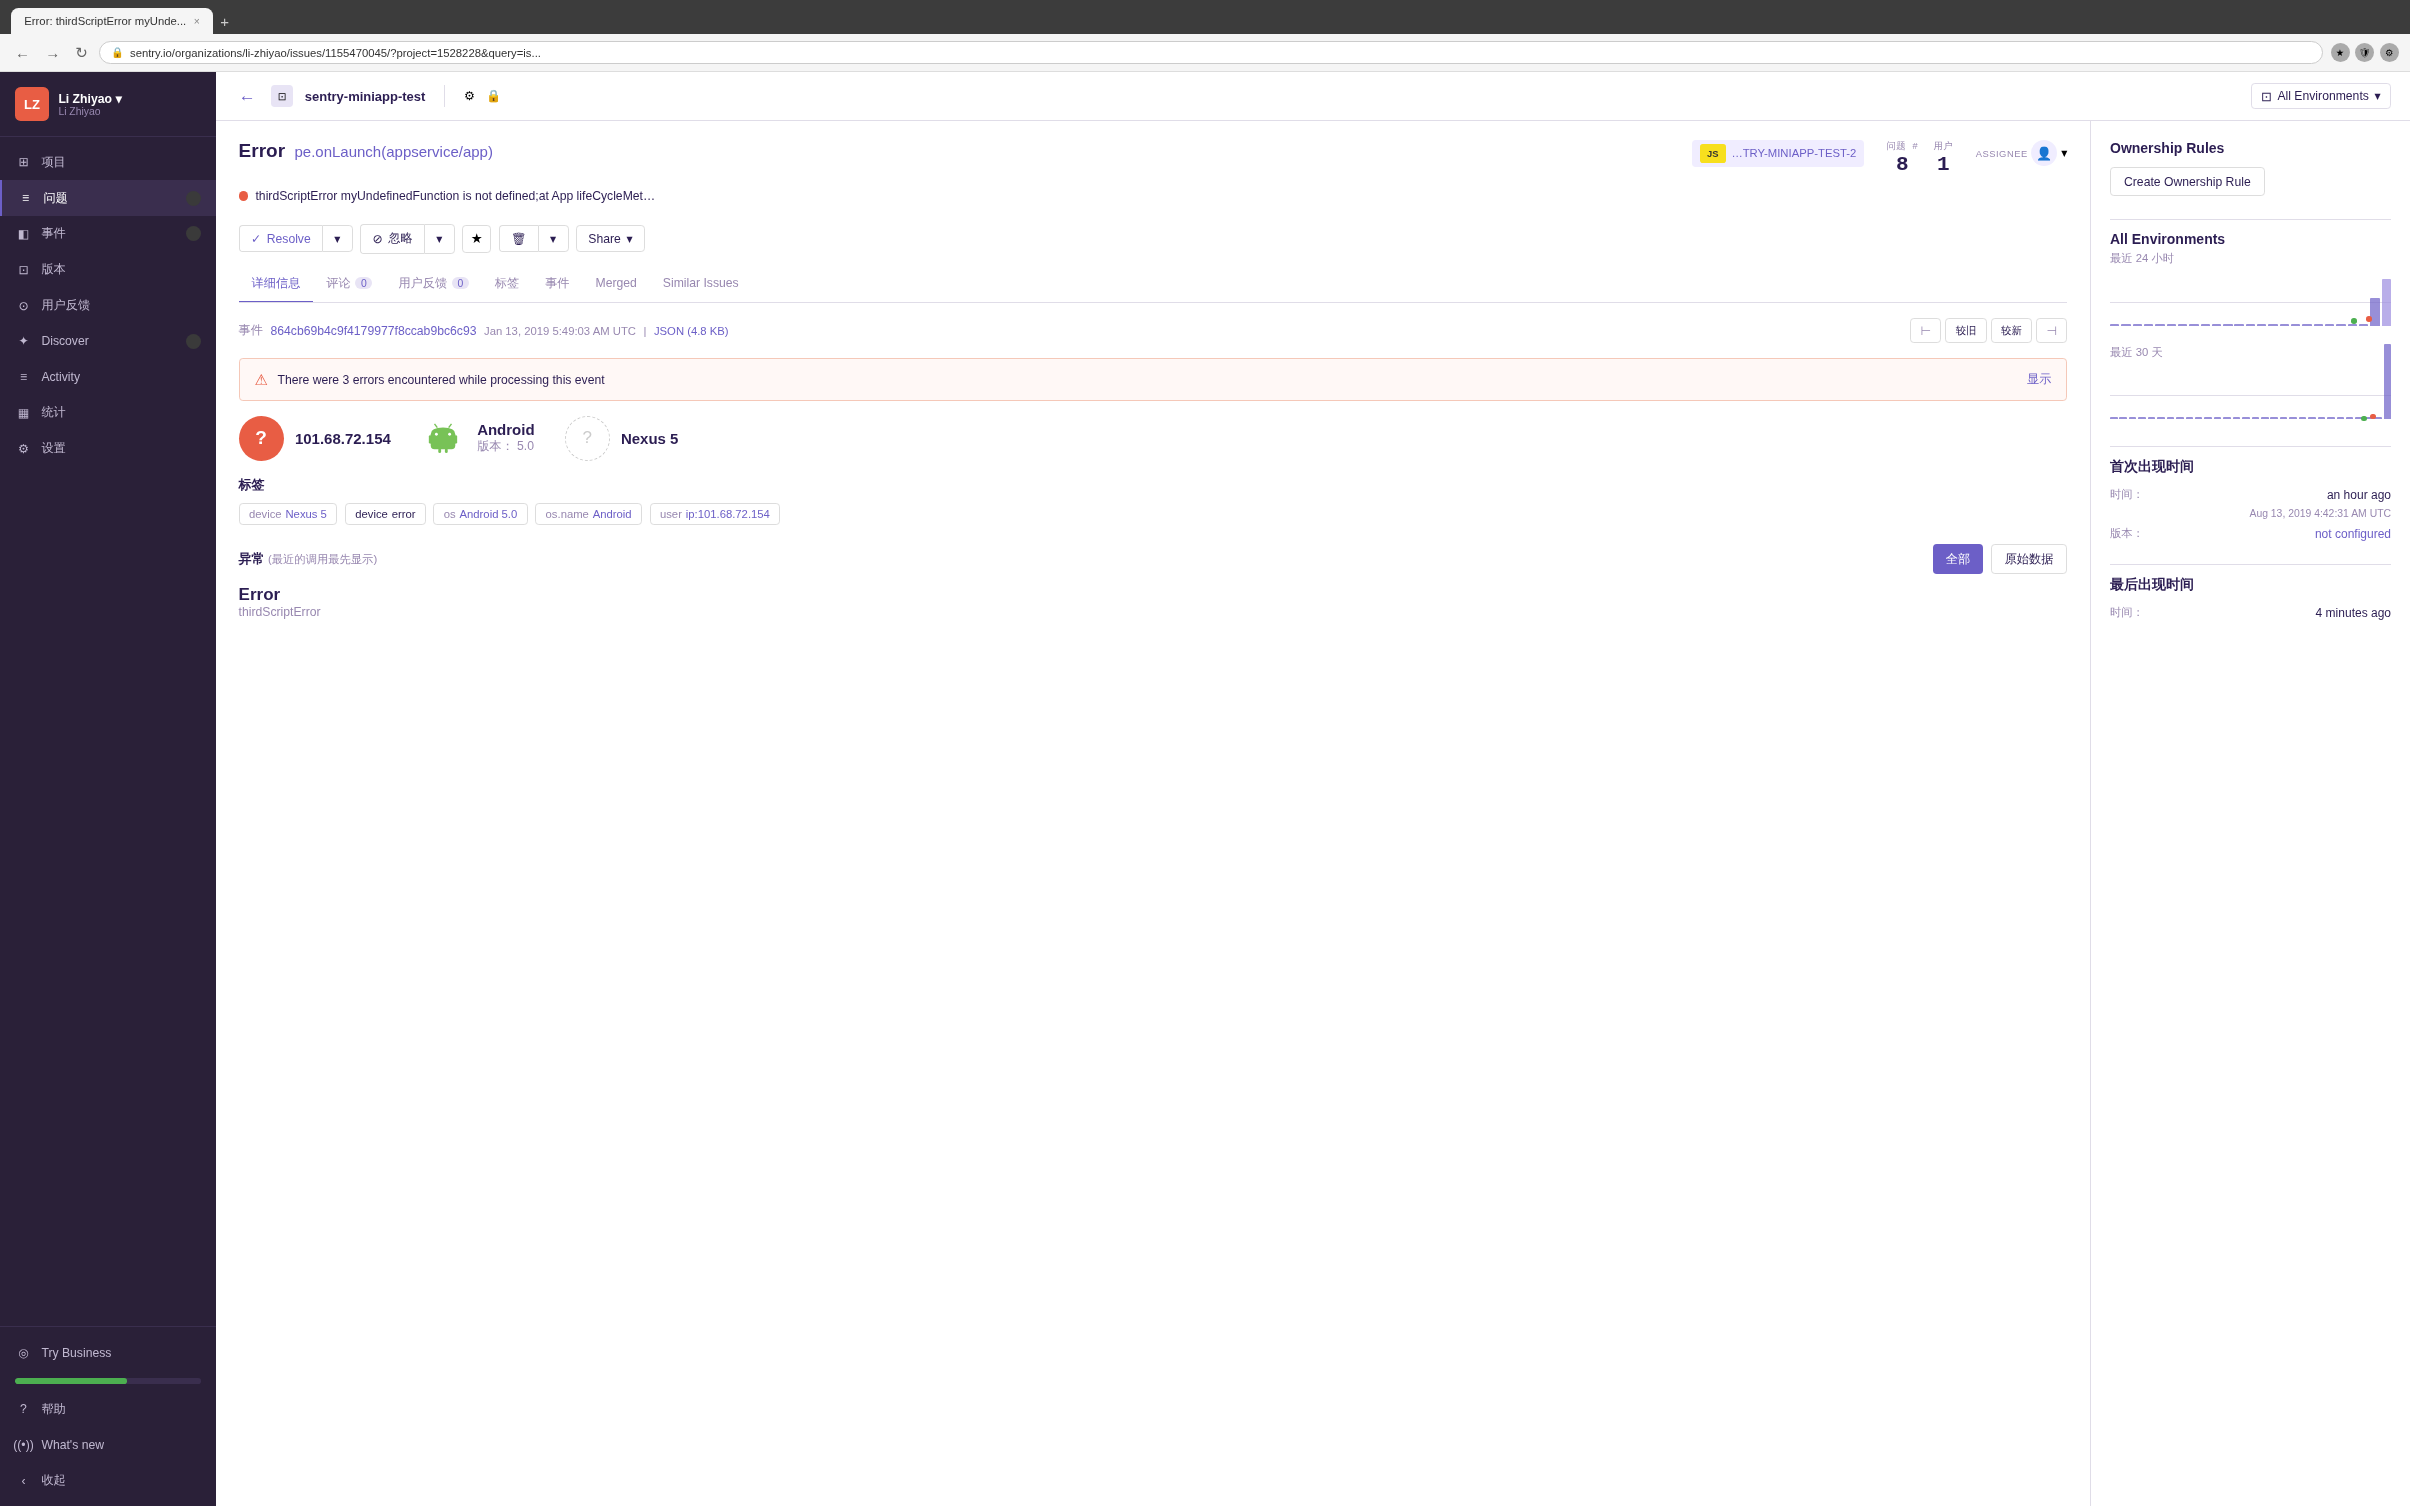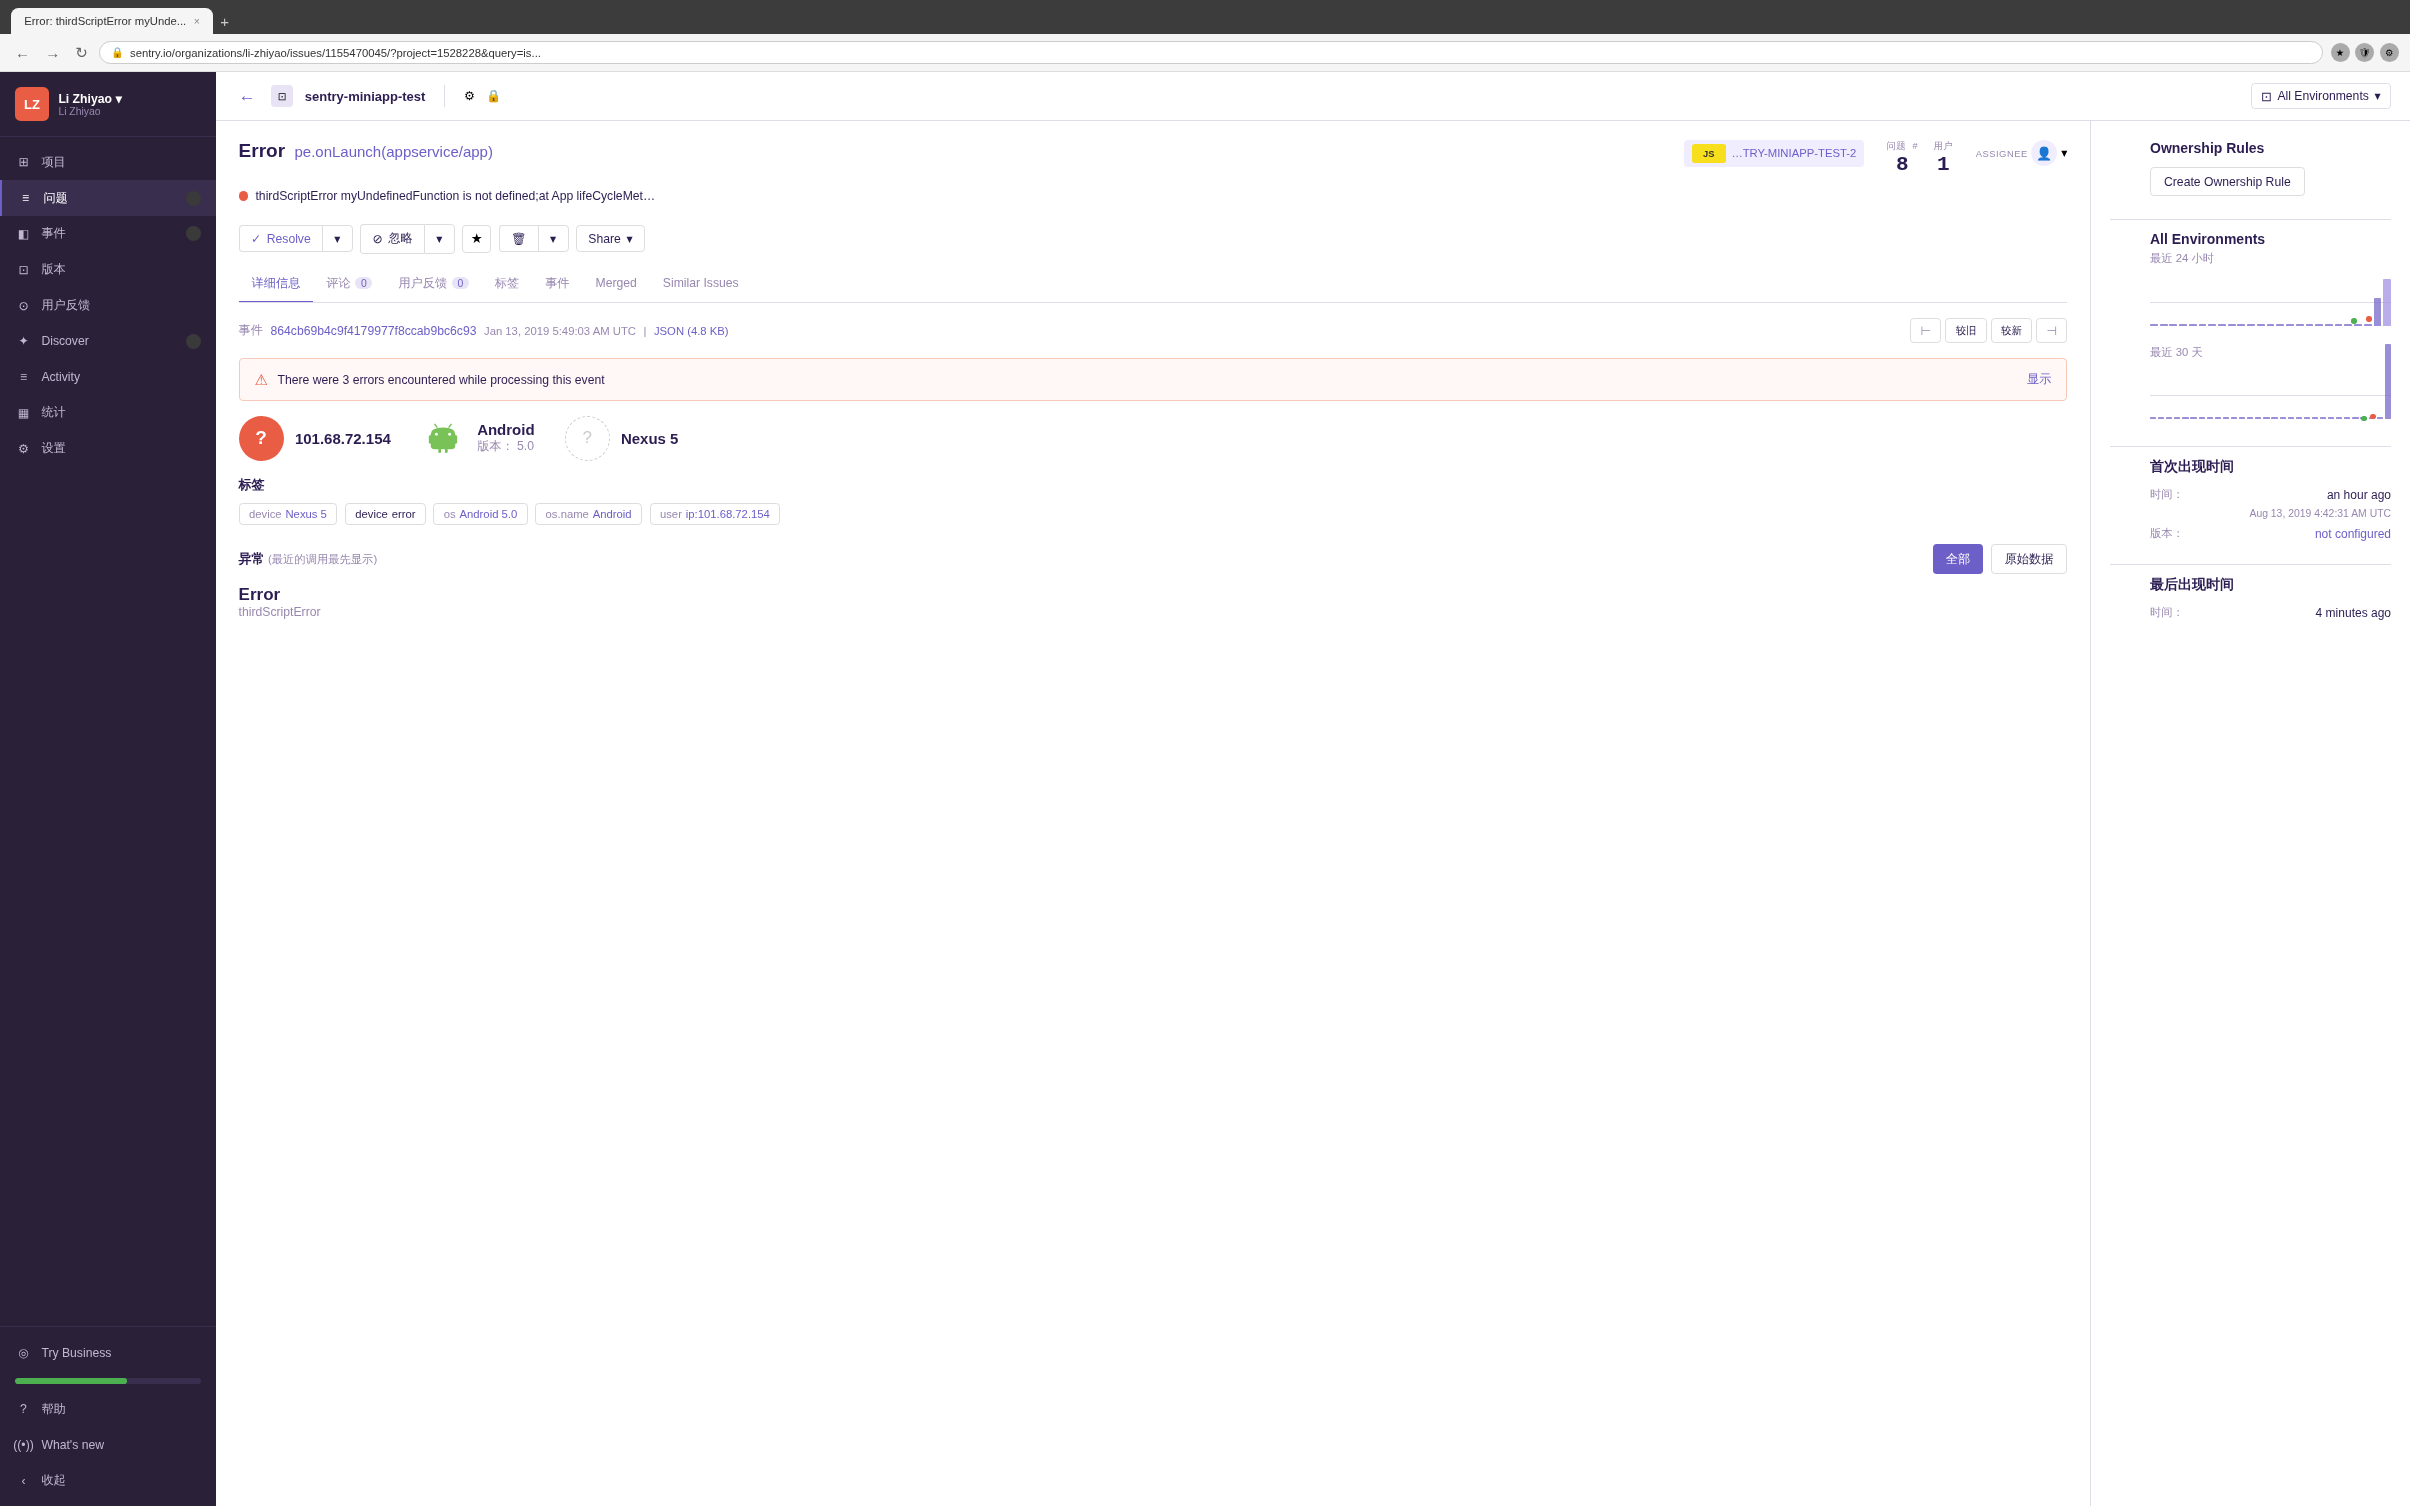--- a/index.html
+++ b/index.html
@@ -58,21 +58,21 @@
     .issue-content { flex: 1; overflow-y: auto; padding: 19px 22.6px; }
 
     
     .issue-header { margin-bottom: 15px; }
     .issue-title-row { display: flex; align-items: flex-start; justify-content: space-between; margin-bottom: 7.5px; }
     .issue-title { display: flex; align-items: center; gap: 9.4px; }
     .error-label { font-size: 19px; font-weight: 700; color: #2b1d52; }
     .error-location { font-size: 15px; color: #6c5fc7; font-weight: 400; }
     .issue-meta-right { display: flex; gap: 22.6px; align-items: flex-start; }
     .issue-badge { background: #f0edff; border-radius: 3.8px; padding: 3.8px 7.5px; display: flex; align-items: center; gap: 5.6px; }
-    .js-badge { width: 34px; height: 19px; background: #f7df1e; border-radius: 2.8px; display: flex; align-items: center; justify-content: center; font-size: 9.4px; font-weight: bold; color: #333; }
+    .js-badge { width: 26px; height: 19px; background: #f7df1e; border-radius: 2.8px; display: flex; align-items: center; justify-content: center; font-size: 9.4px; font-weight: bold; color: #333; }
     .badge-text { font-size: 11.3px; color: #6c5fc7; font-weight: 500; }
     .issue-nums { display: flex; gap: 15px; }
     .num-block { text-align: center; font-family: Liberation Mono, monospace; }
     .num-label { font-size: 9.4px; color: #9888b0; text-transform: uppercase; letter-spacing: 0.5px; }
     .num-val { font-size: 21px; font-weight: 700; color: #2b1d52; }
     .assignee-block { display: flex; align-items: center; gap: 3.8px; }
     .assignee-icon { width: 26px; height: 26px; background: #f0edff; border-radius: 50%; display: flex; align-items: center; justify-content: center; font-size: 13px; }
 
     .issue-msg-row { display: flex; align-items: center; gap: 7.5px; padding: 5.6px 0; }
     .error-dot { width: 9.4px; height: 9.4px; border-radius: 50%; background: #e85d44; flex-shrink: 0; }
@@ -138,21 +138,21 @@
     .exception-title { font-size: 13px; font-weight: 600; color: #2b1d52; }
     .exception-subtitle { font-size: 11.3px; color: #9888b0; font-weight: normal; }
     .exception-btns { display: flex; gap: 7.5px; }
     .all-btn { background: #6c5fc7; color: #fff; border: none; border-radius: 3.8px; padding: 5.6px 13px; font-size: 12.2px; cursor: pointer; }
     .raw-btn { background: #fff; color: #2b1d52; border: 0.9px solid #ddd; border-radius: 3.8px; padding: 5.6px 13px; font-size: 12.2px; cursor: pointer; }
     .exception-name { font-size: 17px; font-weight: 600; color: #2b1d52; }
     .exception-detail { font-size: 12.2px; color: #9888b0; }
 
     
     .right-panel { width: 320px; background: #fff; border-left: 0.9px solid #e0dde8; overflow-y: auto; padding: 19px; flex-shrink: 0; }
-    .panel-section { margin-bottom: 22.6px; margin-left: 40px; }
+    .panel-section { margin-bottom: 22.6px; }
     .panel-title { font-size: 14px; font-weight: 600; color: #2b1d52; margin-bottom: 11.3px; }
     .create-rule-btn { border: 0.9px solid #ddd; background: #fff; border-radius: 3.8px; padding: 6.6px 13px; font-size: 12.2px; cursor: pointer; color: #2b1d52; }
     .env-title { font-size: 14px; font-weight: 600; color: #2b1d52; margin-bottom: 3.8px; }
     .time-label { font-size: 11.3px; color: #9888b0; margin-bottom: 7.5px; }
 
     
     .mini-chart { margin: 7.5px 0 15px; position: relative; height: 56px; }
     .chart-line { width: 100%; height: 0.9px; background: #e0dde8; position: absolute; top: 28px; }
     .chart-bars { display: flex; align-items: flex-end; height: 100%; gap: 1.9px; padding-bottom: 3.8px; }
     .chart-bar { background: #6c5fc7; border-radius: 0.9px 0.9px 0 0; flex: 1; opacity: 0.7; }

